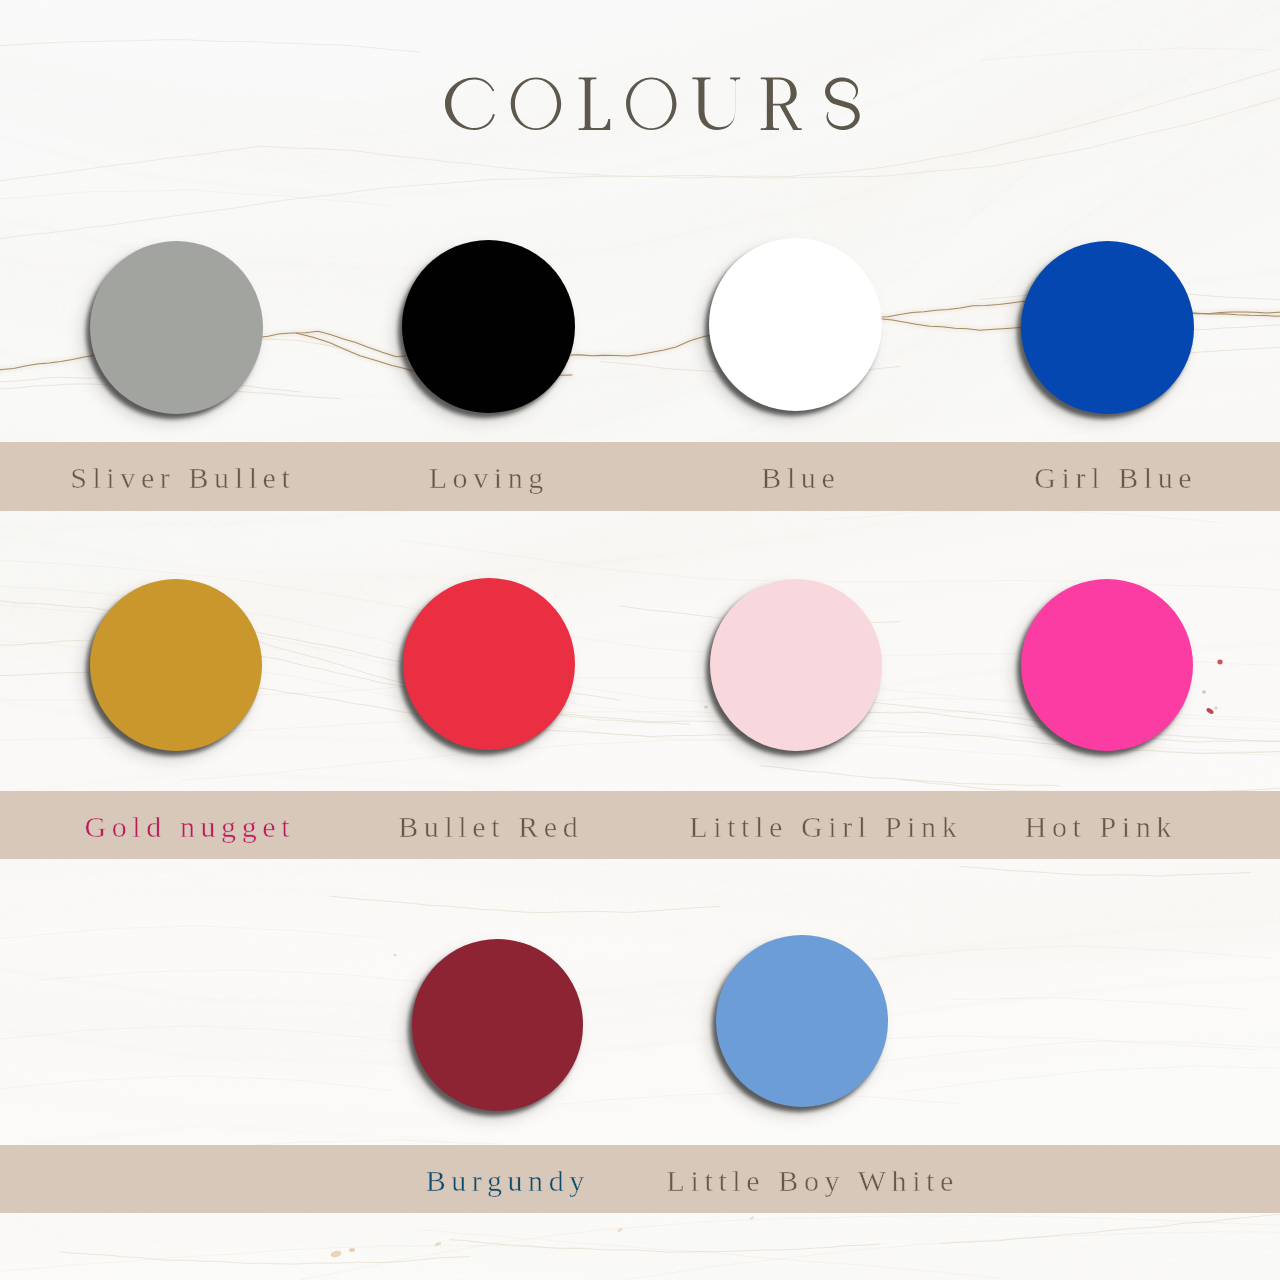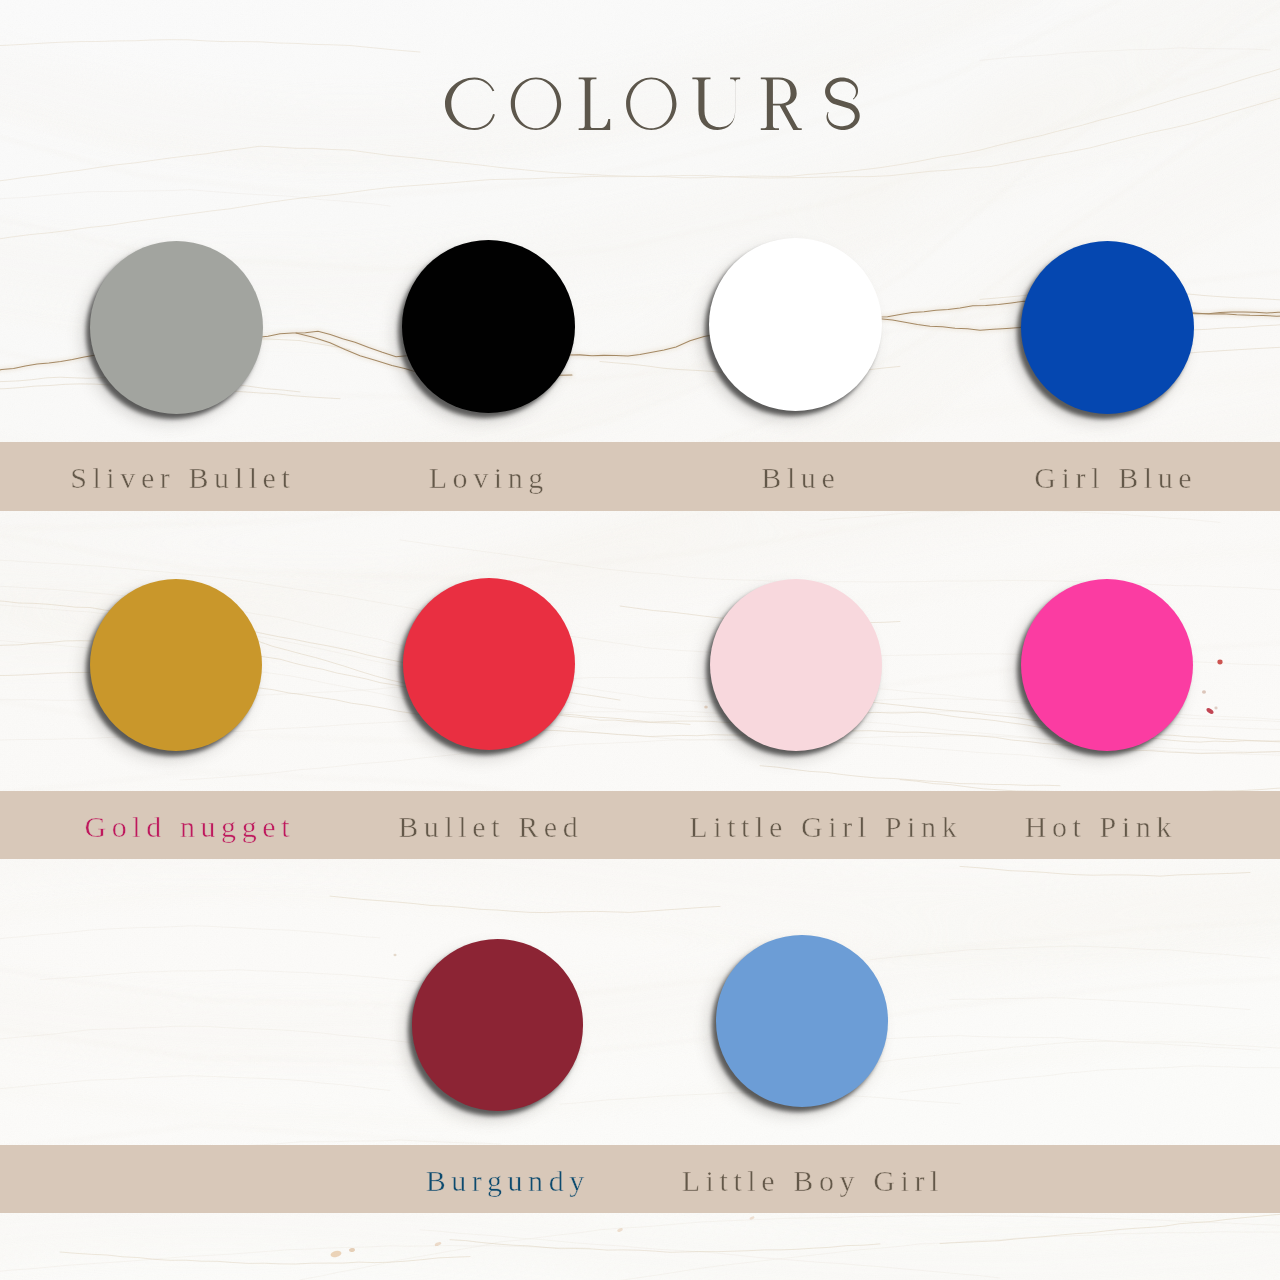--- a/index.html
+++ b/index.html
@@ -201,16 +201,16 @@
         <div class="swatch" style="width: 172px; height: 172px; left: 403px; top: 578px; background: rgb(233, 47, 65);"></div>
         <div class="label" style="color: rgb(99, 88, 73); -webkit-text-stroke-color: rgb(216, 200, 185); left: 488px; top: 827px;">Bullet Red</div>
         <div class="swatch" style="width: 172px; height: 172px; left: 710px; top: 578.5px; background: rgb(248, 216, 221);"></div>
         <div class="label" style="color: rgb(99, 88, 73); -webkit-text-stroke-color: rgb(216, 200, 185); left: 807px; top: 827px; margin-left: 16px;">Little Girl Pink</div>
         <div class="swatch" style="width: 172px; height: 172px; left: 1021px; top: 579px; background: rgb(251, 60, 162);"></div>
         <div class="label" style="color: rgb(99, 88, 73); -webkit-text-stroke-color: rgb(216, 200, 185); left: 1098px; top: 827px;">Hot Pink</div>
         <div class="band" style="top: 1145px; height: 68px; background: rgb(216, 200, 185);"></div>
         <div class="swatch" style="width: 171.5px; height: 171.5px; left: 411.75px; top: 939.25px; background: rgb(140, 36, 52);"></div>
         <div class="label" style="color: #0c4a6e; -webkit-text-stroke-color: rgb(216, 200, 185); left: 505px; top: 1181px;">Burgundy</div>
         <div class="swatch" style="width: 171.5px; height: 171.5px; left: 716.25px; top: 935.25px; background: rgb(108, 157, 214);"></div>
-        <div class="label" style="color: rgb(99, 88, 73); -webkit-text-stroke-color: rgb(216, 200, 185); left: 810px; top: 1181px;">Little Boy Girl</div>
+        <div class="label" style="color: rgb(99, 88, 73); -webkit-text-stroke-color: rgb(216, 200, 185); left: 810px; top: 1181px;">Little Boy White</div>
       </div>
   </div>
 </div>
 
 </body></html>

